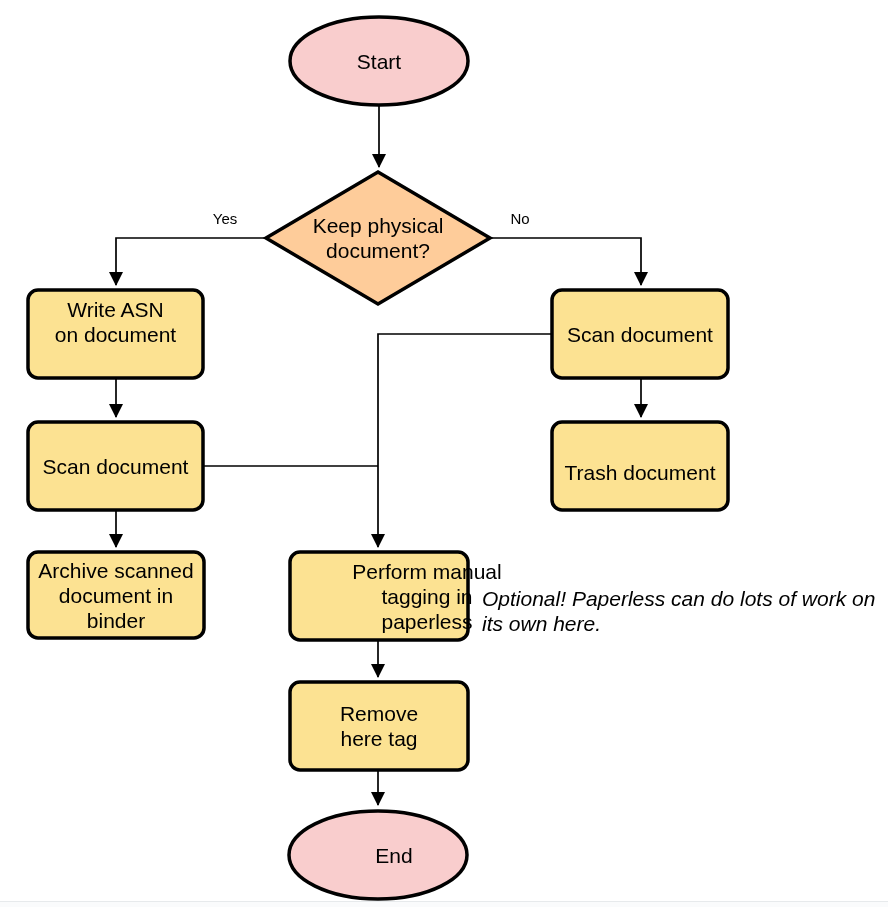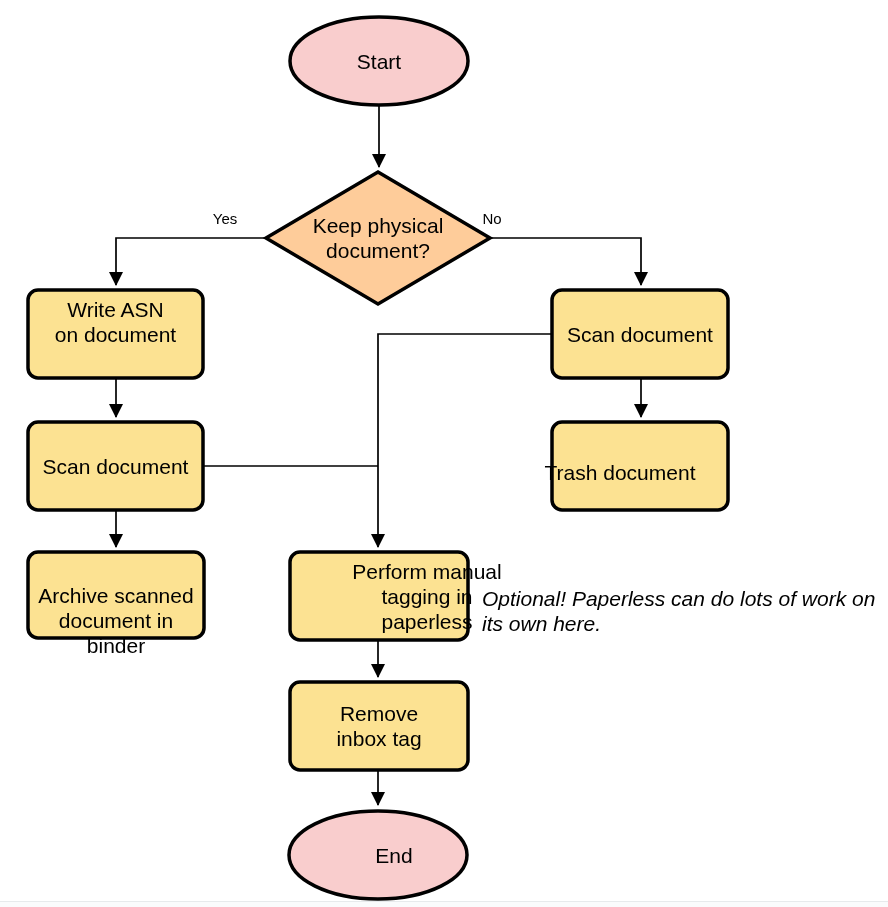--- a/index.html
+++ b/index.html
@@ -110,41 +110,41 @@
     <ellipse cx="378" cy="855" rx="89" ry="44" stroke="#000000" stroke-width="3.5" fill="#F9CDCD"></ellipse>
   </svg>
 
   <div class="node-label" style="left:278px; top:194px; width:200px; height:88px;">Keep physical
 document?</div>
 
   <div class="node-label" style="left:289px; top:17px; width:180px; height:88px;">Start</div>
 
   <div class="edge-label" style="left:200px; top:206px; width:50px; height:26px;">Yes</div>
 
-  <div class="edge-label" style="left:468px; top:206px; width:48px; height:26px;">No</div>
+  <div class="edge-label" style="left:496px; top:206px; width:48px; height:26px;">No</div>
 
   <div class="node-label" style="left:28px; top:290px; width:175px; height:64px;">Write ASN
 on document</div>
 
   <div class="node-label" style="left:28px; top:422px; width:175px; height:88px;">Scan document</div>
 
-  <div class="node-label" style="left:28px; top:552px; width:176px; height:86px;margin-top:25px;">Archive scanned
+  <div class="node-label" style="left:28px; top:552px; width:176px; height:86px;">Archive scanned
 document in
 binder</div>
 
   <div class="node-label" style="left:552px; top:290px; width:176px; height:88px;">Scan document</div>
 
-  <div class="node-label" style="left:532px; top:422px; width:176px; height:100px;">Trash document</div>
+  <div class="node-label" style="left:552px; top:422px; width:176px; height:100px;">Trash document</div>
 
   <div class="node-label" style="left:290px; top:552px; width:178px; height:88px;margin-left:48px;">Perform manual
 tagging in
 paperless</div>
 
   <div class="node-label" style="left:290px; top:682px; width:178px; height:88px;">Remove
-inbox tag</div>
+here tag</div>
 
   <div class="node-label" style="left:304px; top:811px; width:180px; height:88px;">End</div>
 
   <div class="side-note">Optional! Paperless can do lots of work on
 its own here.</div>
 
   <div class="footer-strip"></div>
 
 </div>
 

